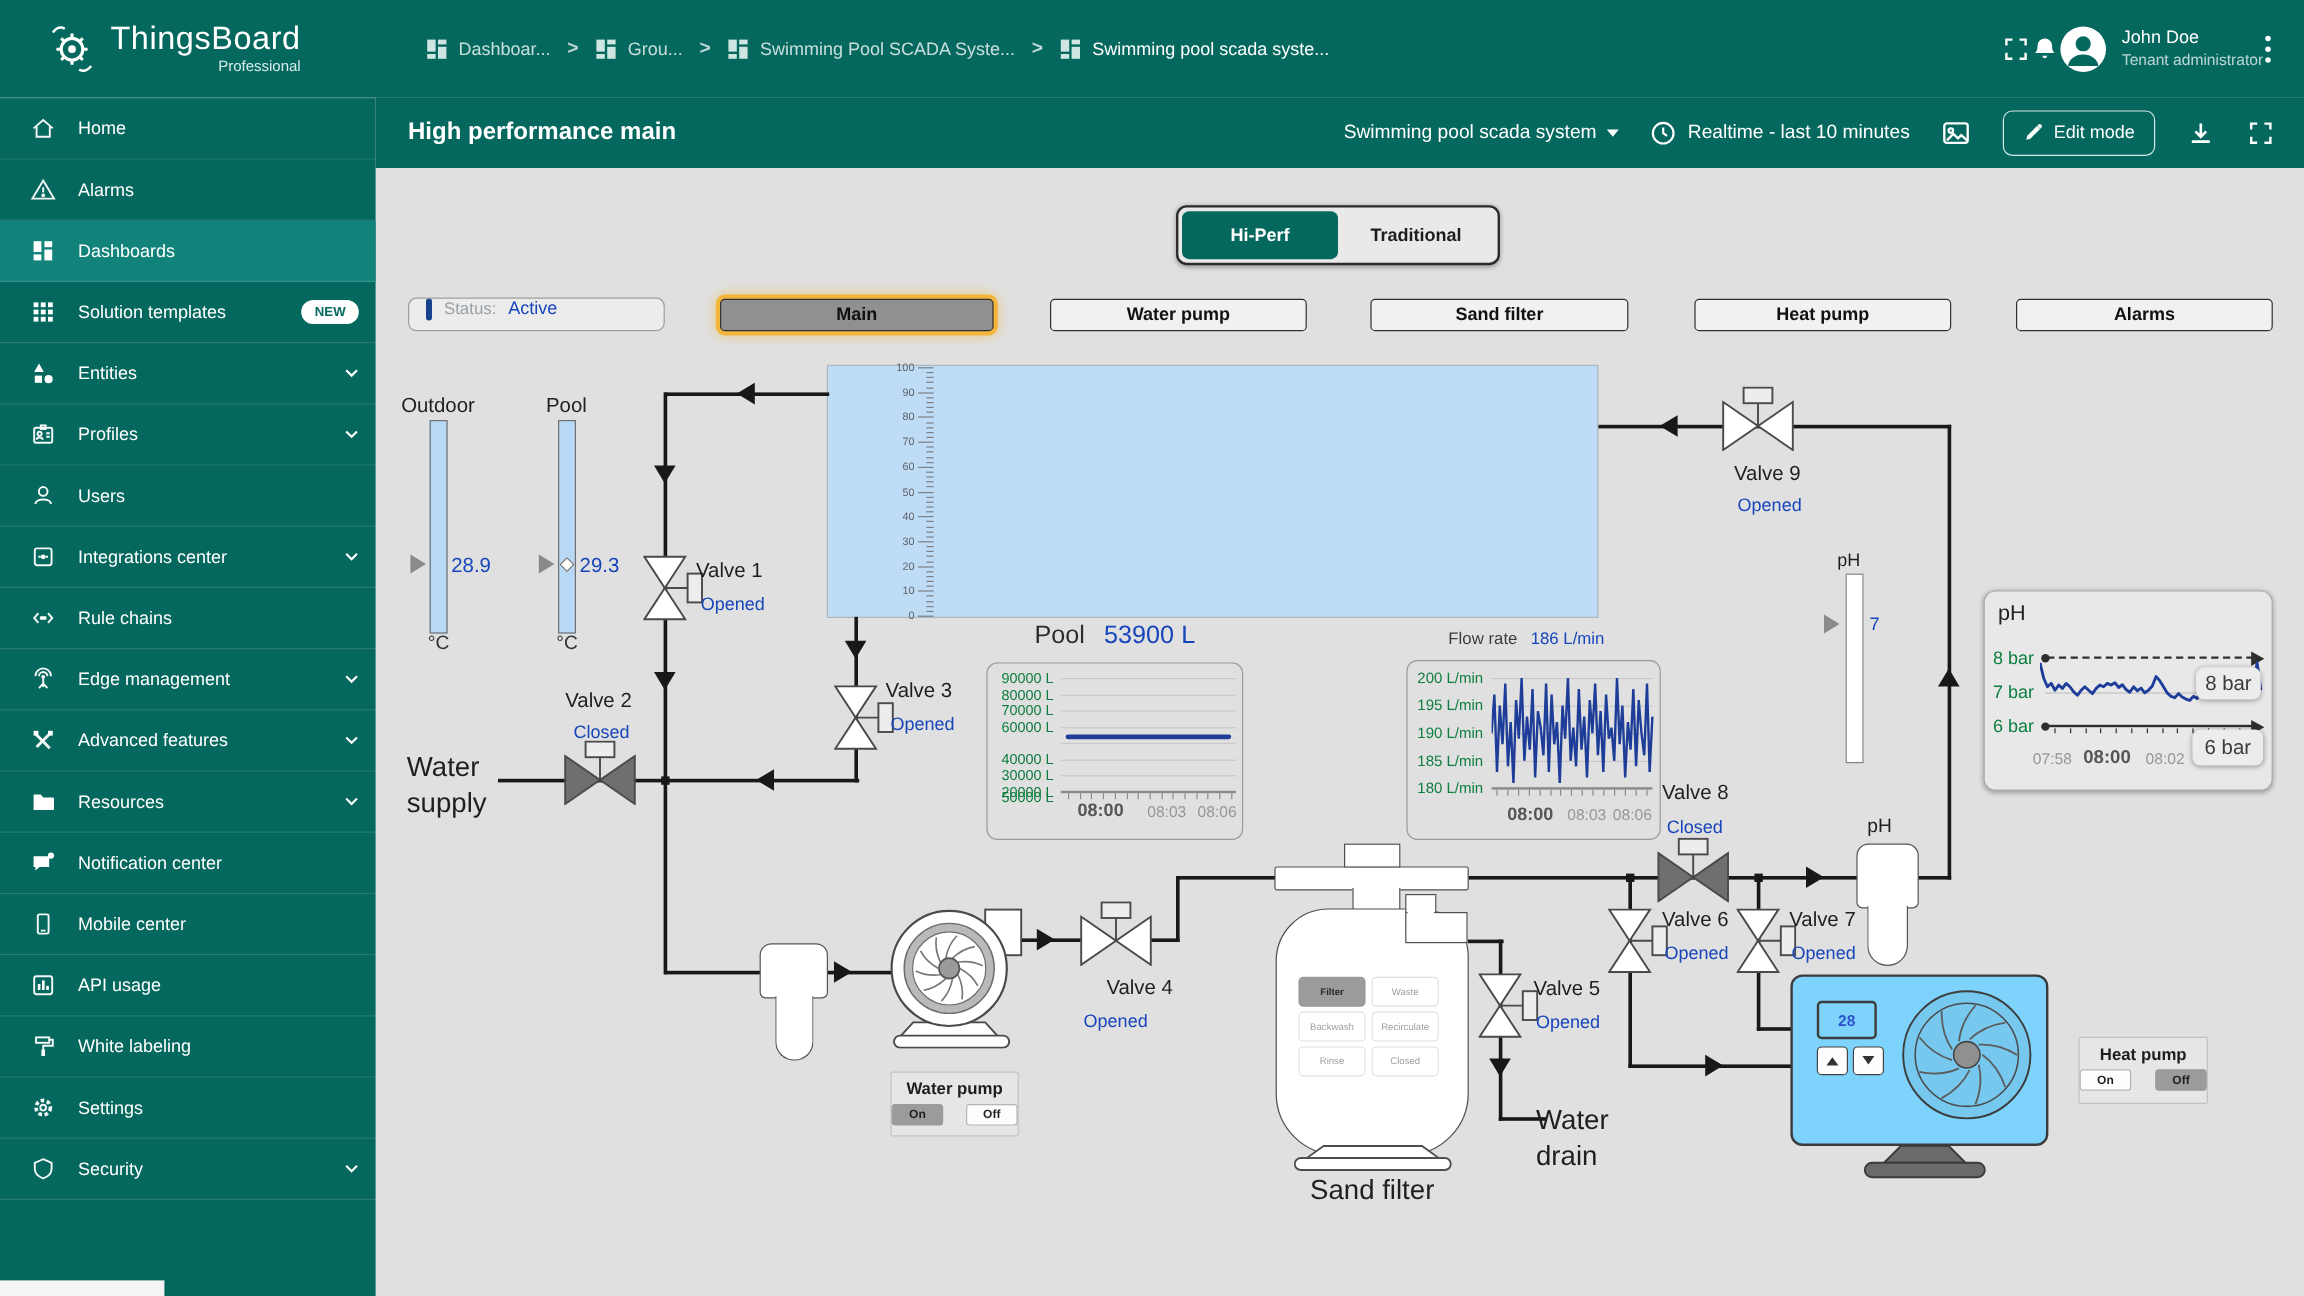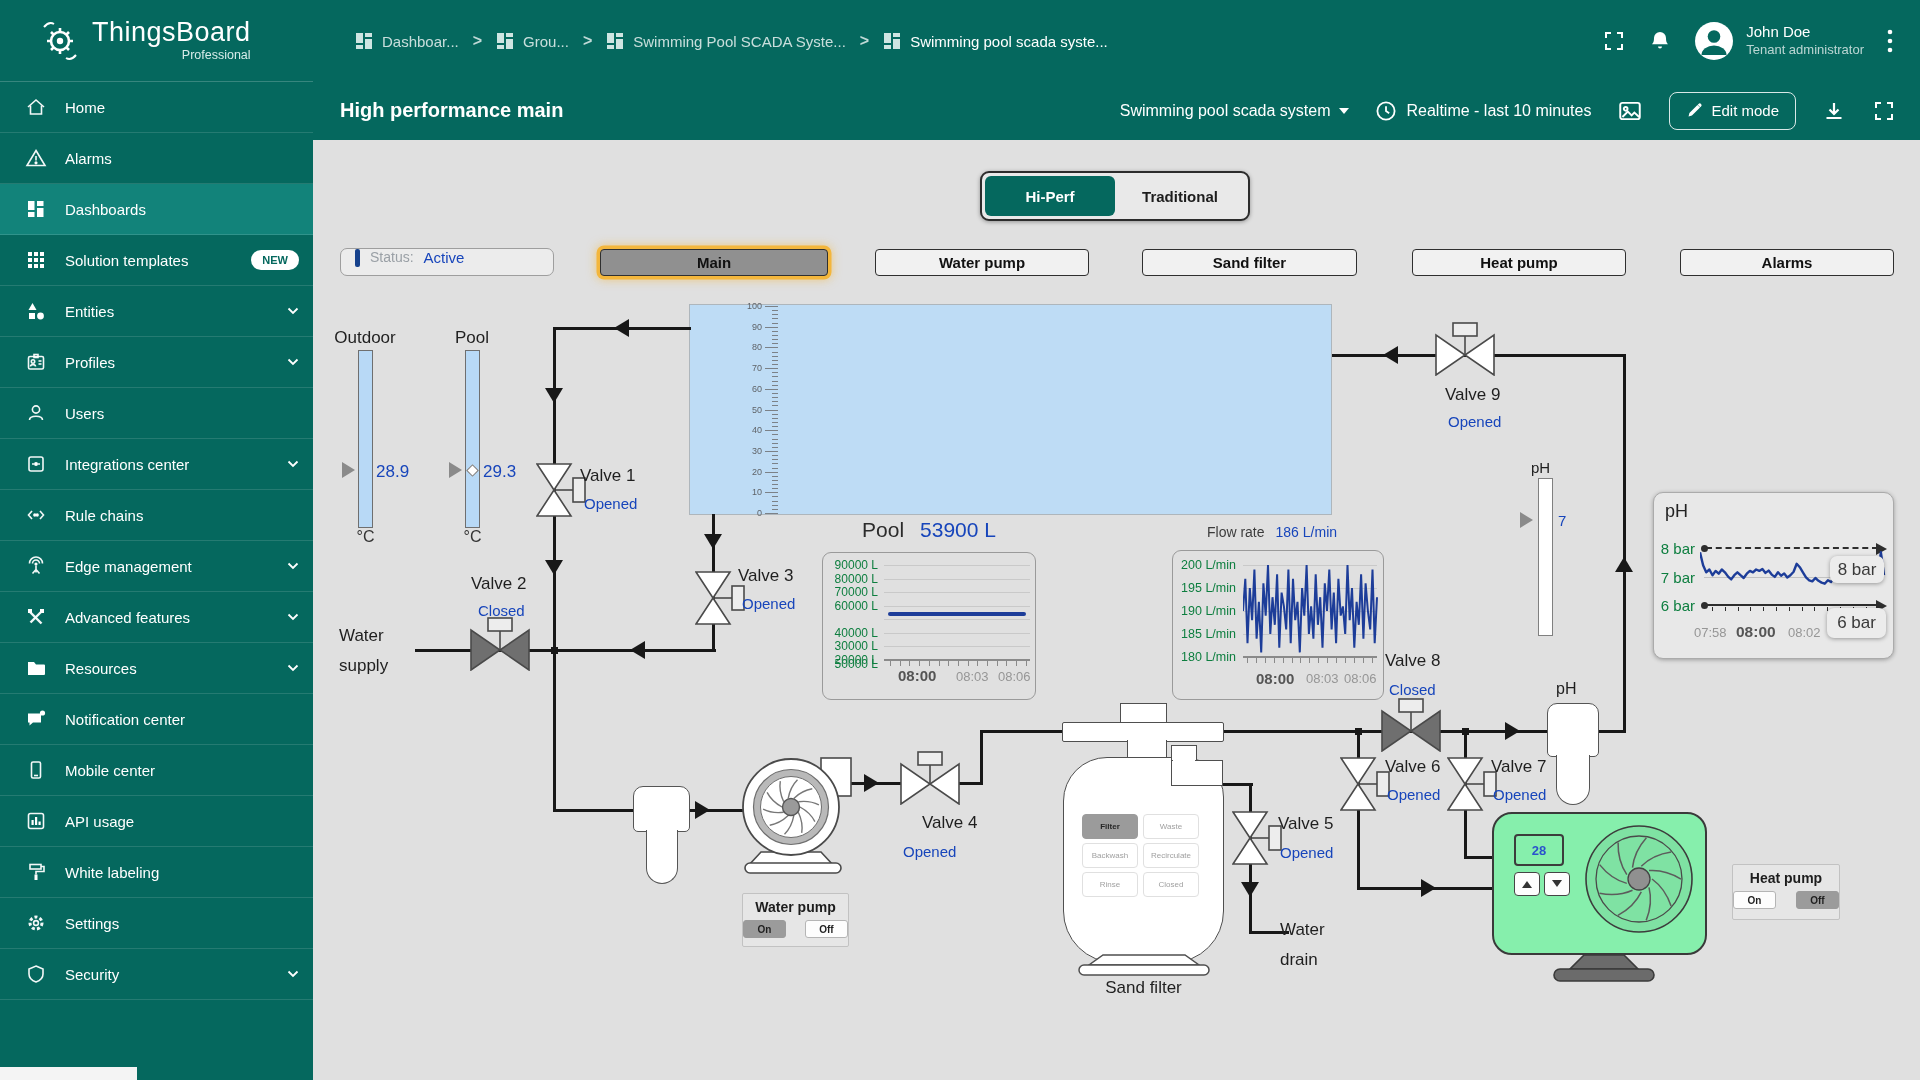--- a/index.html
+++ b/index.html
@@ -9,21 +9,21 @@
 
 #topbar{position:absolute;left:0;top:0;width:1920px;height:81px;background:#05685e;z-index:10;display:flex;align-items:center}
 #logo{width:313px;height:81px;display:flex;align-items:center;padding-left:38px;gap:10px}
 #logo-text{color:#fff;line-height:1}
 #brand-name{font-size:27px;font-weight:500;letter-spacing:.5px}
 #brand-sub{font-size:12.5px;color:#d8ecea;text-align:right;margin-top:3px}
 #crumbs{display:flex;align-items:center;gap:14px;margin-left:42px;white-space:nowrap}
 .crumb{display:flex;align-items:flex-end;gap:9px;color:rgba(255,255,255,.78);font-size:15px}
 .crumb.last{color:#fff}
 .crumb-sep{color:rgba(255,255,255,.75);font-size:16px;font-weight:700}
-#top-actions{margin-left:auto;display:flex;gap:22px;padding-right:26px}
+#top-actions{margin-left:auto;display:flex;padding-right:26px}
 #user-block{display:flex;align-items:center;gap:12px}
 #user-text{color:#fff;line-height:1.25}
 #user-name{font-size:15px}
 #user-role{font-size:13px;color:rgba(255,255,255,.72)}
 .icon-btn{display:flex;align-items:center;justify-content:center;cursor:pointer}
 
 #toolbar{position:absolute;left:313px;top:81px;width:1607px;height:59px;background:#05685e;z-index:9;display:flex;align-items:center}
 #page-title{margin-left:27px;color:#fff;font-size:20px;font-weight:600}
 #tb-right{margin-left:auto;display:flex;align-items:center;gap:26px;padding-right:24px;color:#fff}
 .tb-text{font-size:16px;display:flex;align-items:center;gap:9px}
@@ -77,35 +77,35 @@
 #pool-title .v{color:#1745bb}
 #flow-title{position:absolute;left:1160px;top:524px;width:224px;display:flex;justify-content:center;gap:11px;font-size:14px;z-index:3}
 #flow-title .t{color:#3c3c3c}
 #flow-title .v{color:#1745bb}
 #ph-card{position:absolute;left:1653px;top:492px;width:241px;height:167px;background:#e8e8e8;border:1.5px solid #ababab;border-radius:10px;box-shadow:0 1px 4px rgba(0,0,0,.3);z-index:3}
 #ph-card-title{position:absolute;left:11px;top:8px;font-size:18px;font-weight:500;color:#222}
 .ph-badge{position:absolute;background:#ececec;border-radius:7px;box-shadow:0 1px 4px rgba(0,0,0,.35);display:flex;align-items:center;justify-content:center;font-size:17px;color:#3a3a3a;z-index:5}
 
 .housing-top{position:absolute;background:#fff;border:1.5px solid #555;border-radius:10px 10px 5px 5px}
 .housing-bot{position:absolute;background:#fff;border:1.5px solid #555;border-top:none;border-radius:0 0 17px 17px}
-#heatpump{position:absolute;left:1492px;top:812px;width:215px;height:143px;background:#86efac;border:2px solid #3a3a3a;border-radius:20px;z-index:3}
+#heatpump{position:absolute;left:1492px;top:812px;width:215px;height:143px;background:#7dd3fc;border:2px solid #3a3a3a;border-radius:10px;z-index:3}
 #hp-display{position:absolute;left:20px;top:20px;width:50px;height:32px;border:2px solid #3c3c3c;border-radius:4px;display:flex;align-items:center;justify-content:center;font-size:13px;font-weight:700;color:#2b52cc}
 .hp-btn{position:absolute;top:58px;width:26px;height:24px;background:#fdfdfd;border:1px solid #444;border-radius:4px;display:flex;align-items:center;justify-content:center;cursor:pointer}
 .tri-up{width:0;height:0;border:5px solid transparent;border-bottom:7px solid #333;margin-top:-4px}
 .tri-dn{width:0;height:0;border:5px solid transparent;border-top:7px solid #333;margin-bottom:-4px}
 .ctrl-box{position:absolute;background:#e6e6e6;border:1px solid #c2c2c2;border-radius:2px;z-index:3}
 .ctrl-label{text-align:center;font-size:14px;font-weight:700;color:#1d1d1d;margin-top:5px}
 .oo-row{display:flex;justify-content:space-between;gap:9px;margin-top:5px}
 .oo-btn{width:43px;height:18px;border-radius:3px;display:flex;align-items:center;justify-content:center;font-size:10px;font-weight:700;color:#1f1f1f;background:#fdfdfd;border:1px solid #b5b5b5;cursor:pointer}
 .oo-btn.sel{background:#9b9b9b;border-color:#9b9b9b}
 #sand-tank{position:absolute;left:1063px;top:757px;width:161px;height:206px;background:#fff;border:1.6px solid #4f4f4f;border-radius:44px 40px 52px 52px;z-index:3}
 .sf-btn{position:absolute;width:56px;height:25px;border-radius:4px;background:rgba(255,255,255,.95);border:1px solid #e0e0e0;display:flex;align-items:center;justify-content:center;font-size:8px;color:#a0a0a0;cursor:pointer;z-index:4}
 .sf-btn.sel{background:#9b9b9b;border-color:#9b9b9b;color:#262626;font-weight:700}
 
-.lbl{position:absolute;font-size:17px;color:#1f1f1f;z-index:3}
+.lbl{position:absolute;font-size:23px;color:#1f1f1f;z-index:3}
 .vname{position:absolute;font-size:17px;color:#1f1f1f;white-space:nowrap;z-index:4}
 .vstate{position:absolute;font-size:15px;color:#1745bb;white-space:nowrap;z-index:4}
 .valve{position:absolute;z-index:3;cursor:pointer}
 #ph-gauge-bar{position:absolute;left:1538px;top:478px;width:15px;height:158px;background:#fff;border:1.5px solid #808080;z-index:3}
 svg{display:block}
 </style>
 </head>
 <body>
 
 <div id="stage">

